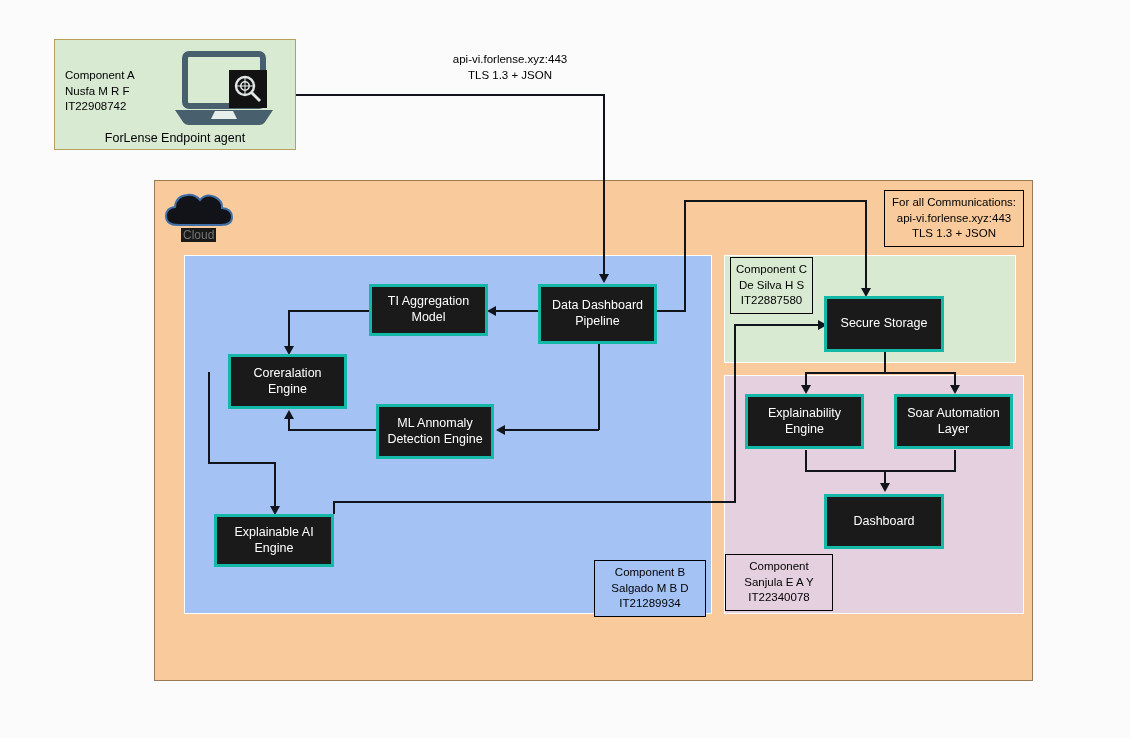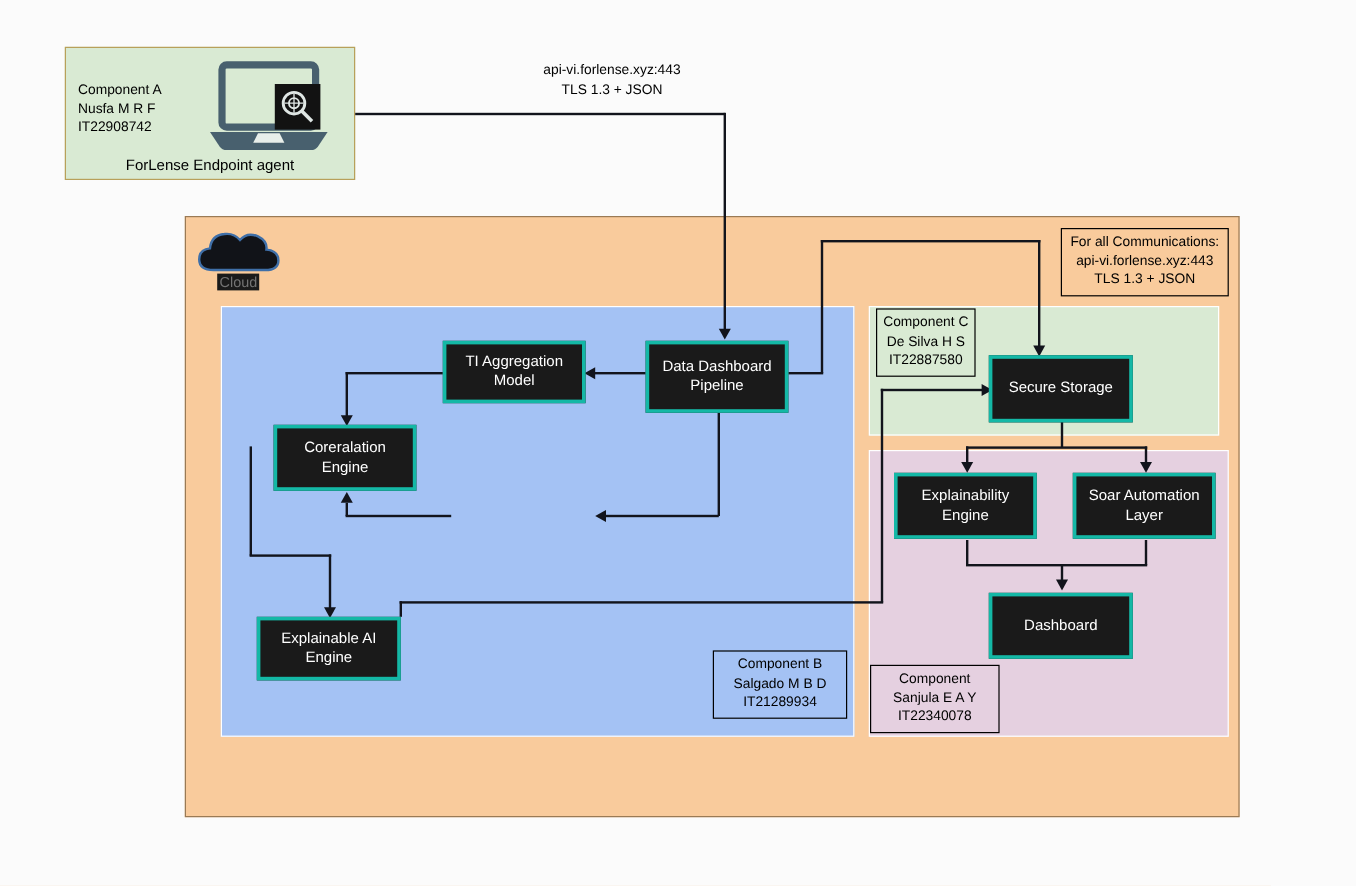--- a/index.html
+++ b/index.html
@@ -209,38 +209,39 @@
   <div class="abs ln h" style="left:805px; top:470px; width:151px;"></div>
   <div class="abs ln v" style="left:884px; top:470px; height:17px;"></div>
   <div class="abs arrow ar-down" style="left:880px; top:483px;"></div>
 
   <div class="abs node" style="left:369px; top:284px; width:119px; height:52px;">TI Aggregation Model</div>
 
   <div class="abs node" style="left:538px; top:284px; width:119px; height:60px;">Data Dashboard Pipeline</div>
 
   <div class="abs node" style="left:228px; top:354px; width:119px; height:55px;">Coreralation Engine</div>
 
+  <div class="abs node" style="left:376px; top:404px; width:118px; height:55px;">ML Annomaly Detection Engine</div>
 
   <div class="abs node" style="left:214px; top:514px; width:120px; height:53px;">Explainable AI Engine</div>
 
   <div class="abs node" style="left:824px; top:296px; width:120px; height:56px;">Secure Storage</div>
 
   <div class="abs node" style="left:745px; top:394px; width:119px; height:55px;">Explainability Engine</div>
 
   <div class="abs node" style="left:894px; top:394px; width:119px; height:55px;">Soar Automation Layer</div>
 
   <div class="abs node" style="left:824px; top:494px; width:120px; height:55px;">Dashboard</div>
 
   <div class="abs note note-green" style="left:730px; top:257px; width:83px; height:57px;">
     <span class="freetext">Component C
 De Silva H S
 IT22887580</span>
   </div>
 
-  <div class="abs note note-blue" style="left:594px; top:542px; width:112px; height:57px;">
+  <div class="abs note note-blue" style="left:594px; top:560px; width:112px; height:57px;">
     <span class="freetext">Component B
 Salgado M B D
 IT21289934</span>
   </div>
 
   <div class="abs note note-pink" style="left:725px; top:554px; width:108px; height:57px;">
     <span class="freetext">Component
 Sanjula E A Y
 IT22340078</span>
   </div>

